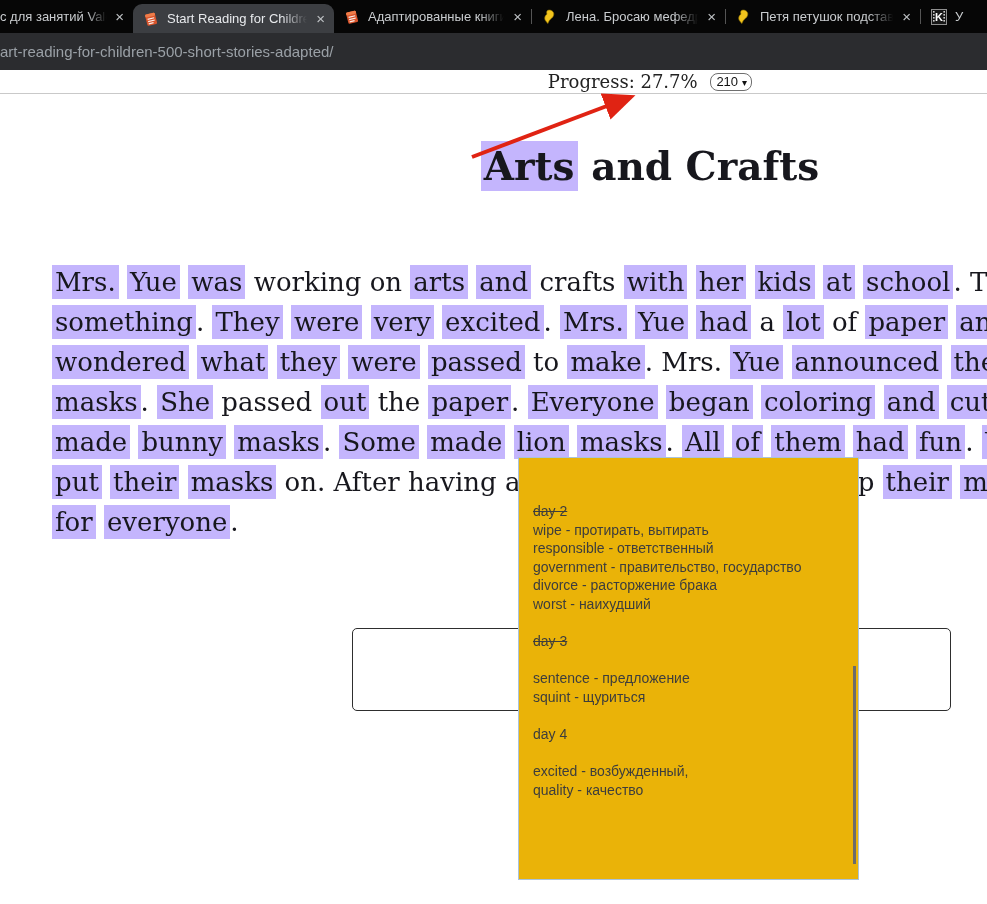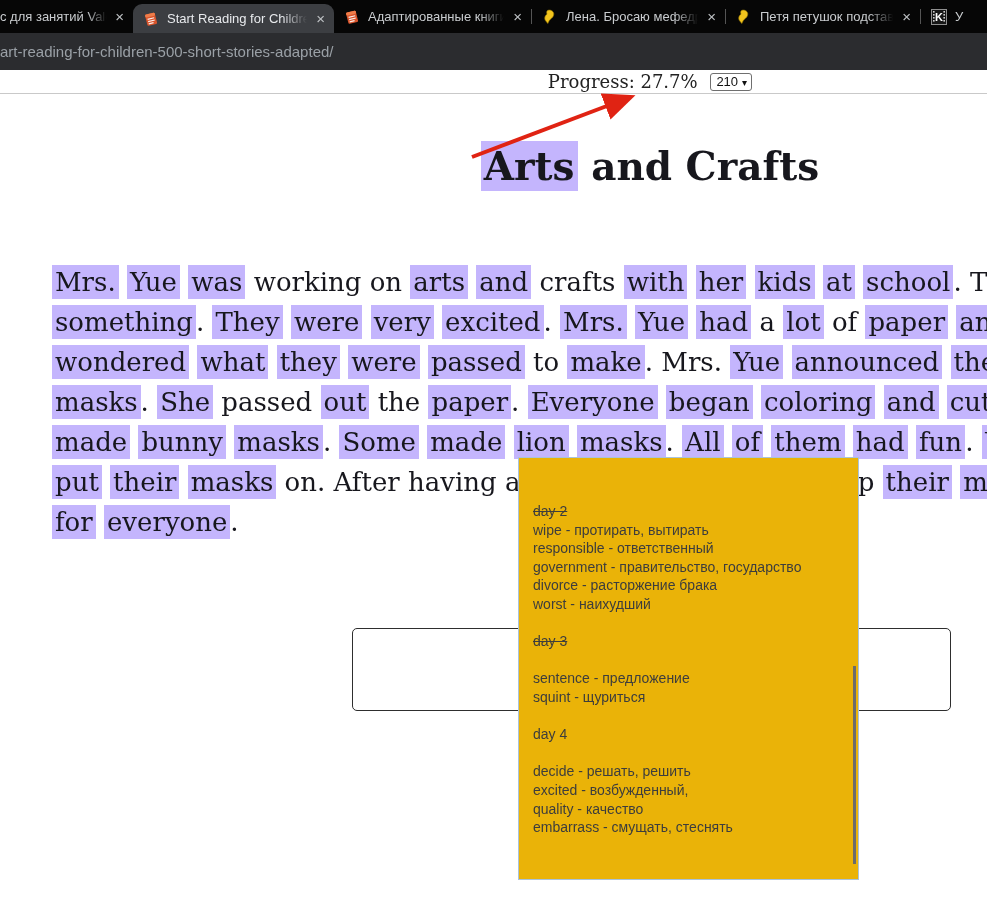--- a/index.html
+++ b/index.html
@@ -20,21 +20,21 @@
   .tabsep{flex:none;width:1px;height:15px;background:#555;margin-bottom:9px;}
   .urlbar{position:absolute;left:0;top:33px;width:100%;height:37px;background:#2b2c2f;
           display:flex;align-items:center;}
   .urlbar .url{color:#9aa0a6;font-size:15px;margin-left:0;white-space:nowrap;}
   
   .page{position:absolute;left:0;top:70px;width:987px;height:834px;background:#fff;overflow:hidden;}
   .wide{position:absolute;left:0;top:0;width:1300px;}
   .progress-row{height:22px;border-bottom:1px solid #c9c9c9;text-align:center;
                 font-family:"DejaVu Serif",serif;font-size:18px;color:#222;padding-top:1px;}
   .progress-row .pv{}
-  .pselect{display:inline-block;border:1px solid #6f6f6f;border-radius:3px;background:#fff;
+  .pselect{display:inline-block;border:1px solid #6f6f6f;border-radius:8px;background:#fff;
            font-family:"Liberation Sans",sans-serif;font-size:13px;color:#111;
            padding:0 4px 1px 5px;margin-left:7px;vertical-align:2px;cursor:pointer;}
   .pselect .caret{font-size:10px;margin-left:4px;}
   .story-title{position:absolute;left:0;top:73px;width:1300px;text-align:center;
                font-family:"DejaVu Serif",serif;font-weight:bold;font-size:39px;color:#17171d;}
   .story{position:absolute;left:52px;top:192px;width:1240px;
          font-family:"DejaVu Serif",serif;font-size:26px;color:#17171d;}
   .story-line{white-space:nowrap;height:40px;line-height:40px;}
   .hl{background:#c4b5fd;padding:2px 3px;}
   .answer-box{position:absolute;left:352px;top:558px;width:597px;height:81px;
@@ -163,19 +163,17 @@
         <div class="vline">divorce - расторжение брака</div>
         <div class="vline">worst - наихудший</div>
         <div class="vline">&nbsp;</div>
         <div class="vline strike">day 3</div>
         <div class="vline">&nbsp;</div>
         <div class="vline">sentence - предложение</div>
         <div class="vline">squint - щуриться</div>
         <div class="vline">&nbsp;</div>
         <div class="vline">day 4</div>
         <div class="vline">&nbsp;</div>
-        <div class="vline">decide - решать, решить</div>
         <div class="vline">excited - возбужденный,</div>
         <div class="vline">quality - качество</div>
-        <div class="vline">embarrass - смущать, стеснять</div>
       </div>
   </div>
 </div>
 
 </body></html>

